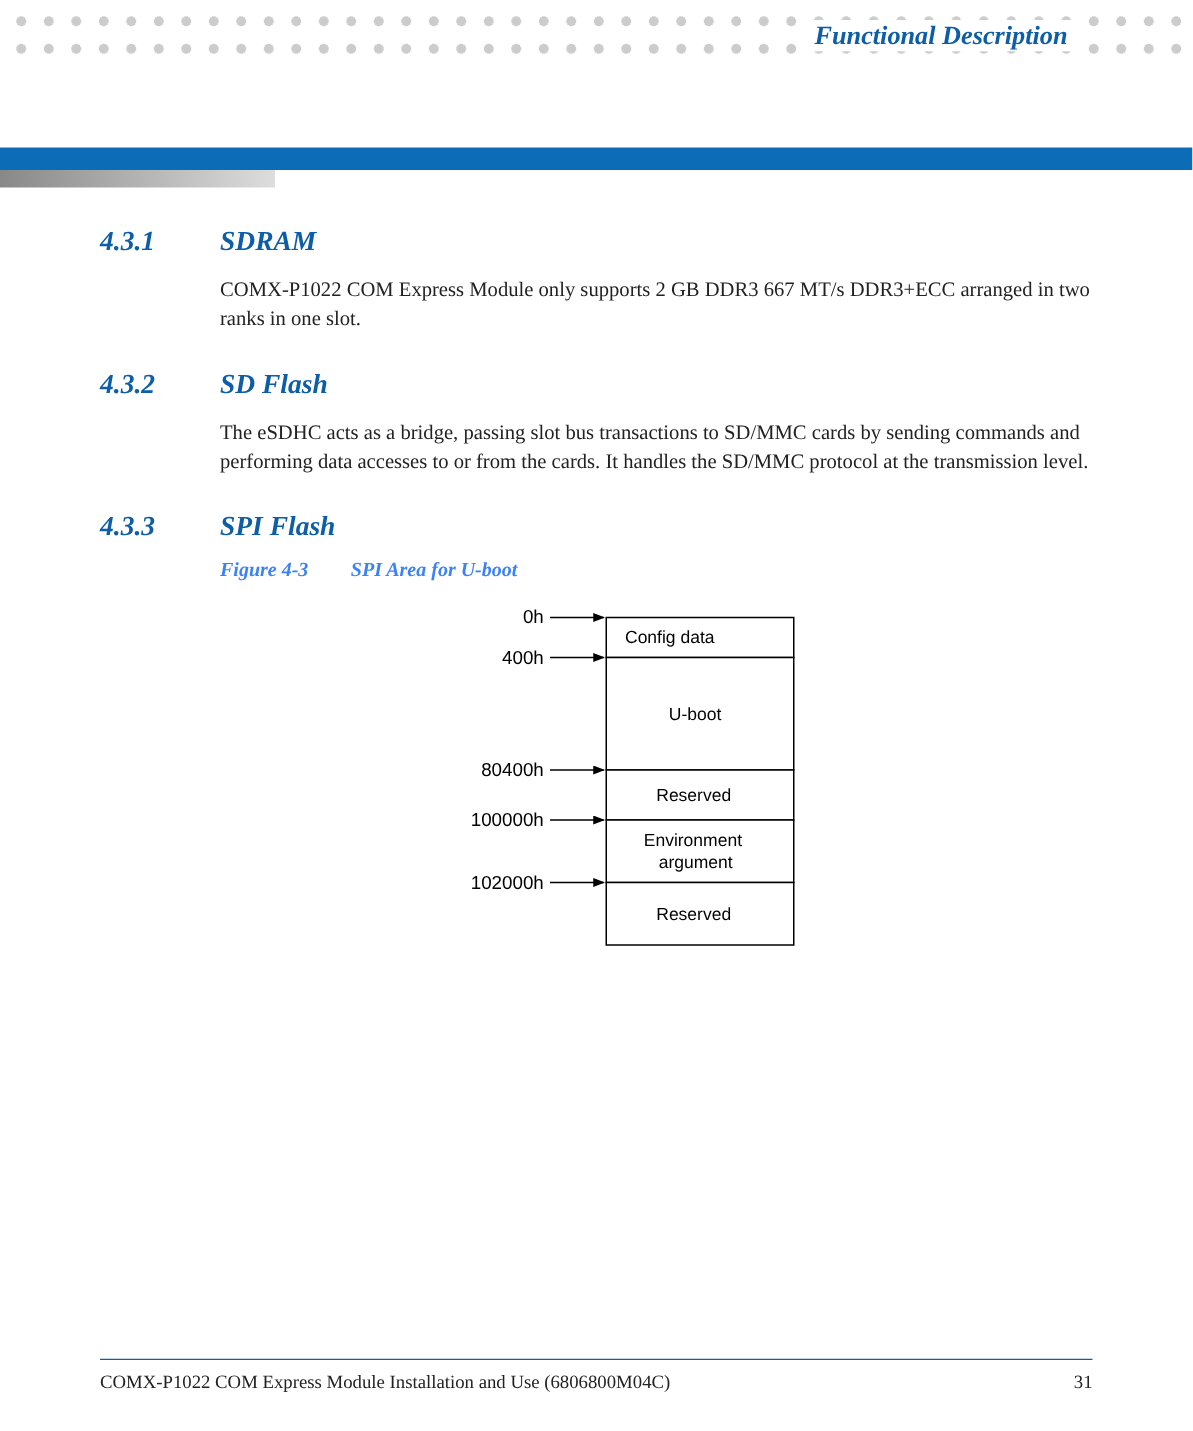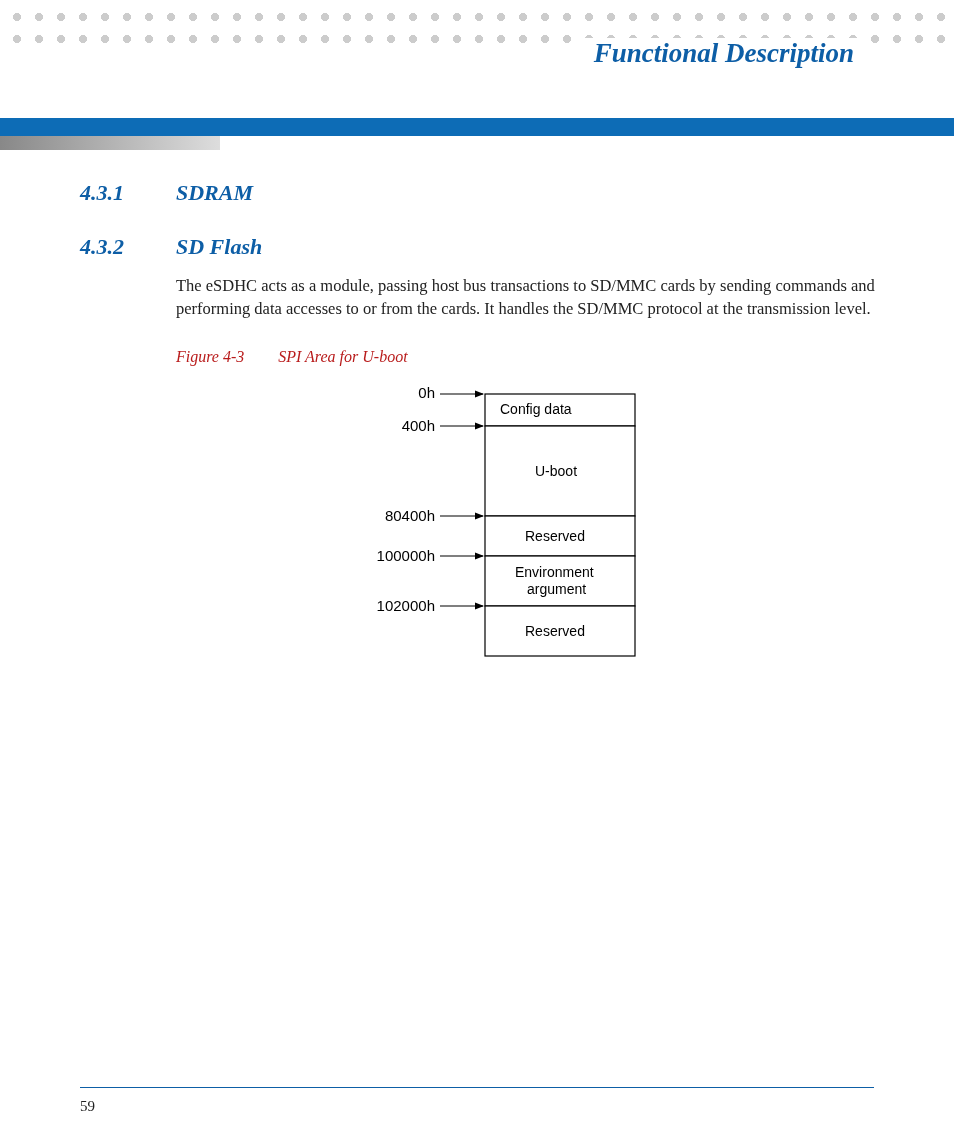--- a/index.html
+++ b/index.html
@@ -20,23 +20,22 @@
     background-position: 6px 6px;
   }
   .header-title {
     position: absolute;
     top: 16px;
     right: 90px;
     background: #fff;
     padding: 0 10px;
     color: #0d5ea6;
     font-weight: bold;
-    font-size: 27px;
+    font-size: 21px;
     font-style: italic;
-    margin-top: 22px;
   }
   .blue-bar {
     position: absolute;
     top: 118px;
     left: 0; right: 0;
     height: 18px;
     background: #0d6cb6;
   }
   .grad-bar {
     position: absolute;
@@ -64,25 +63,26 @@
   }
   .sec-num { min-width: 56px; }
   .body-text {
     margin-left: 96px;
     font-size: 16.5px;
     line-height: 1.4;
     margin-bottom: 16px;
   }
   .fig-caption {
     margin-left: 96px;
-    color: #b91c1c;
+    color: #3b82f6;
     font-style: italic;
     font-size: 16px;
     margin-top: 8px;
     margin-bottom: 18px;
+    font-weight: bold;
   }
   .fig-caption .fnum { margin-right: 30px; }
   .diagram {
     display: block;
     margin: 0 auto;
   }
   .mem-box { stroke: #000; fill: #fff; stroke-width: 1.2; }
   .mem-text { font-family: Arial, sans-serif; font-size: 14px; }
   .mem-addr { font-family: Arial, sans-serif; font-size: 15px; text-anchor: end; }
   .arrow-line { stroke: #000; stroke-width: 1.2; }
@@ -106,31 +106,36 @@
 <div class="blue-bar"></div>
 <div class="grad-bar"></div>
 
 <div class="content">
 
   <div class="section">
     <div class="sec-head">
       <span class="sec-num">4.3.1</span>
       <span>SDRAM</span>
     </div>
+    <p class="body-text">COMX-P1022 COM Express Module only supports 2 GB DDR3 667 MT/s DDR3+ECC arranged in two ranks in one slot.</p>
   </div>
 
   <div class="section">
     <div class="sec-head">
       <span class="sec-num">4.3.2</span>
       <span>SD Flash</span>
     </div>
-    <p class="body-text">The eSDHC acts as a module, passing host bus transactions to SD/MMC cards by sending commands and performing data accesses to or from the cards. It handles the SD/MMC protocol at the transmission level.</p>
+    <p class="body-text">The eSDHC acts as a bridge, passing slot bus transactions to SD/MMC cards by sending commands and performing data accesses to or from the cards. It handles the SD/MMC protocol at the transmission level.</p>
   </div>
 
   <div class="section">
+    <div class="sec-head">
+      <span class="sec-num">4.3.3</span>
+      <span>SPI Flash</span>
+    </div>
 
     <div class="fig-caption">
       <span class="fnum">Figure 4-3</span>
       <span>SPI Area for U-boot</span>
     </div>
 
     <svg class="diagram" width="360" height="300">
       <defs>
         <marker id="arr" markerWidth="8" markerHeight="8" refX="7" refY="3" orient="auto">
           <path d="M0,0 L8,3 L0,6 Z" fill="#000"></path>
@@ -161,14 +166,15 @@
         <text class="mem-addr" x="130" y="47">400h</text>
         <text class="mem-addr" x="130" y="137">80400h</text>
         <text class="mem-addr" x="130" y="177">100000h</text>
         <text class="mem-addr" x="130" y="227">102000h</text>
       </g>
     </svg>
   </div>
 </div>
 
 <div class="footer">
-  <span>59</span>
+  <span>COMX-P1022 COM Express Module Installation and Use (6806800M04C)</span>
+  <span>31</span>
 </div>
 
 </body></html>

